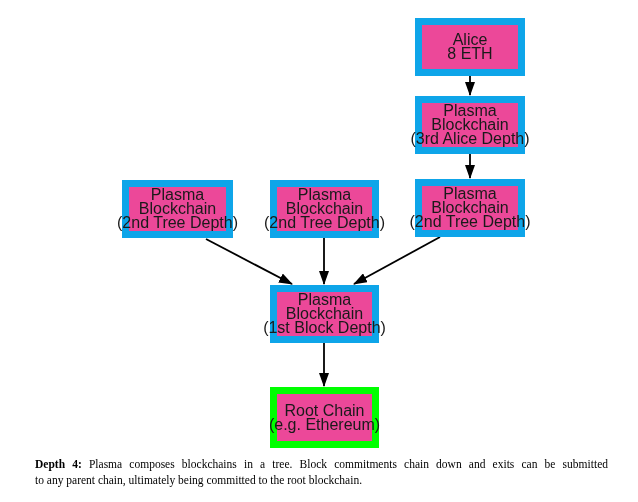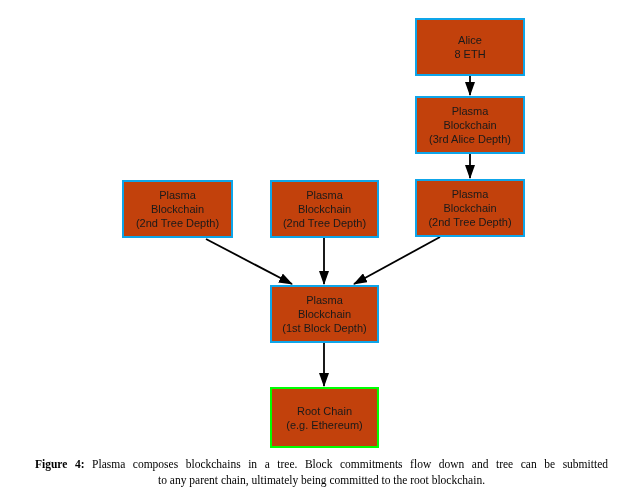--- a/index.html
+++ b/index.html
@@ -18,28 +18,28 @@
   .arrow-layer {
     position: absolute;
     left: 0;
     top: 0;
     width: 638px;
     height: 502px;
   }
   .node {
     position: absolute;
     box-sizing: border-box;
-    border: 2px solid #0ea5e9;
-    background: #c2410c;
+    border: 7px solid #0ea5e9;
+    background: #ec4899;
     display: flex;
     flex-direction: column;
     align-items: center;
     justify-content: center;
     text-align: center;
-    font-size: 11px;
+    font-size: 16px;
     line-height: 14px;
     color: #1a1a1a;
   }
   .node span { display: block; white-space: nowrap; }
   .node-alice        { left: 415px; top: 18px;  width: 110px; height: 58px; }
   .node-plasma-3rd   { left: 415px; top: 96px;  width: 110px; height: 58px; }
   .node-plasma-2nd-left  { left: 122px; top: 180px; width: 111px; height: 58px; }
   .node-plasma-2nd-mid   { left: 270px; top: 180px; width: 109px; height: 58px; }
   .node-plasma-2nd-right { left: 415px; top: 179px; width: 110px; height: 58px; }
   .node-plasma-1st   { left: 270px; top: 285px; width: 109px; height: 58px; }
@@ -52,21 +52,21 @@
     font-family: "Liberation Serif", serif;
     font-size: 11.5px;
     line-height: 16px;
     color: #000000;
   }
   .caption .line1 {
     text-align: justify;
     text-align-last: justify;
   }
   .caption .line2 {
-    text-align: center;
+    text-align: left;
   }
   .caption .fig-label {
     font-weight: bold;
   }
 </style>
 </head>
 <body>
 
 <div class="stage">
 
@@ -118,17 +118,17 @@
     <span>Blockchain</span>
     <span>(1st Block Depth)</span>
   </div>
 
   <div class="node node-root-chain">
     <span>Root Chain</span>
     <span>(e.g. Ethereum)</span>
   </div>
 
   <div class="caption">
-    <div class="line1"><span class="fig-label">Figure 4:</span> <span>Plasma composes blockchains in a tree. Block commitments flow down and tree can be submitted</span></div>
+    <div class="line1"><span class="fig-label">Depth 4:</span> <span>Plasma composes blockchains in a tree. Block commitments chain down and exits can be submitted</span></div>
     <div class="line2">to any parent chain, ultimately being committed to the root blockchain.</div>
   </div>
 
 </div>
 
 </body></html>

